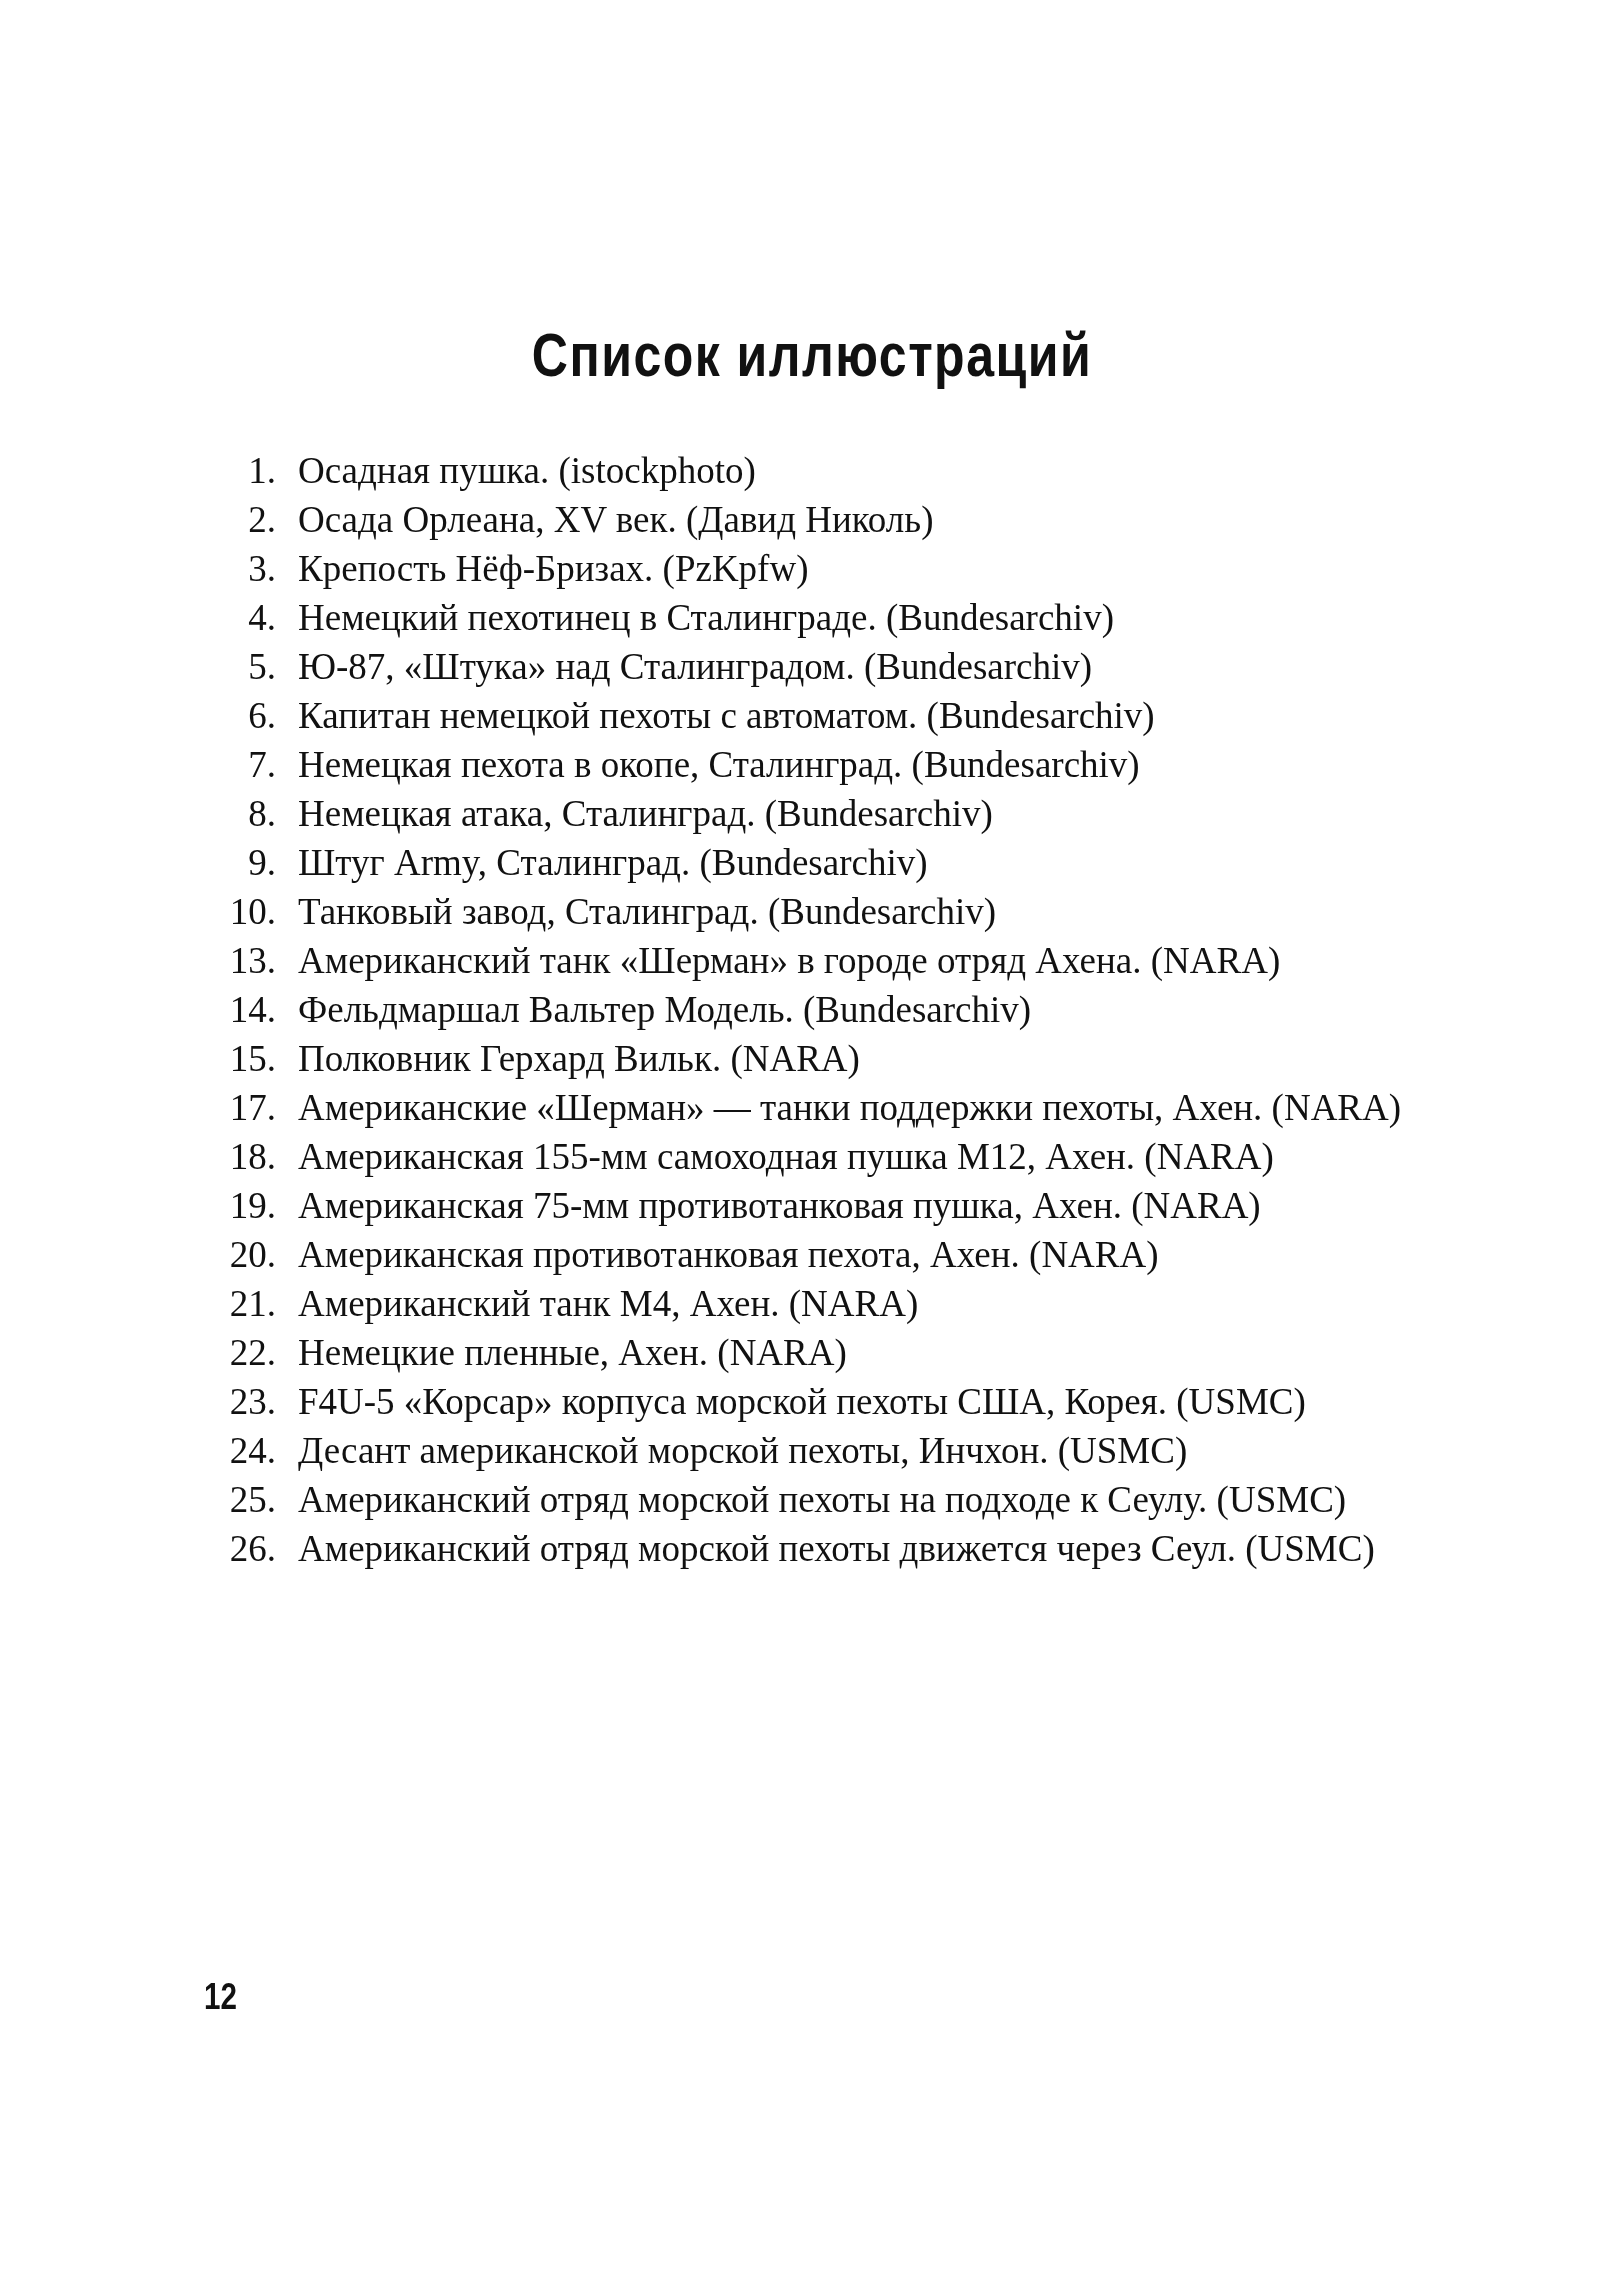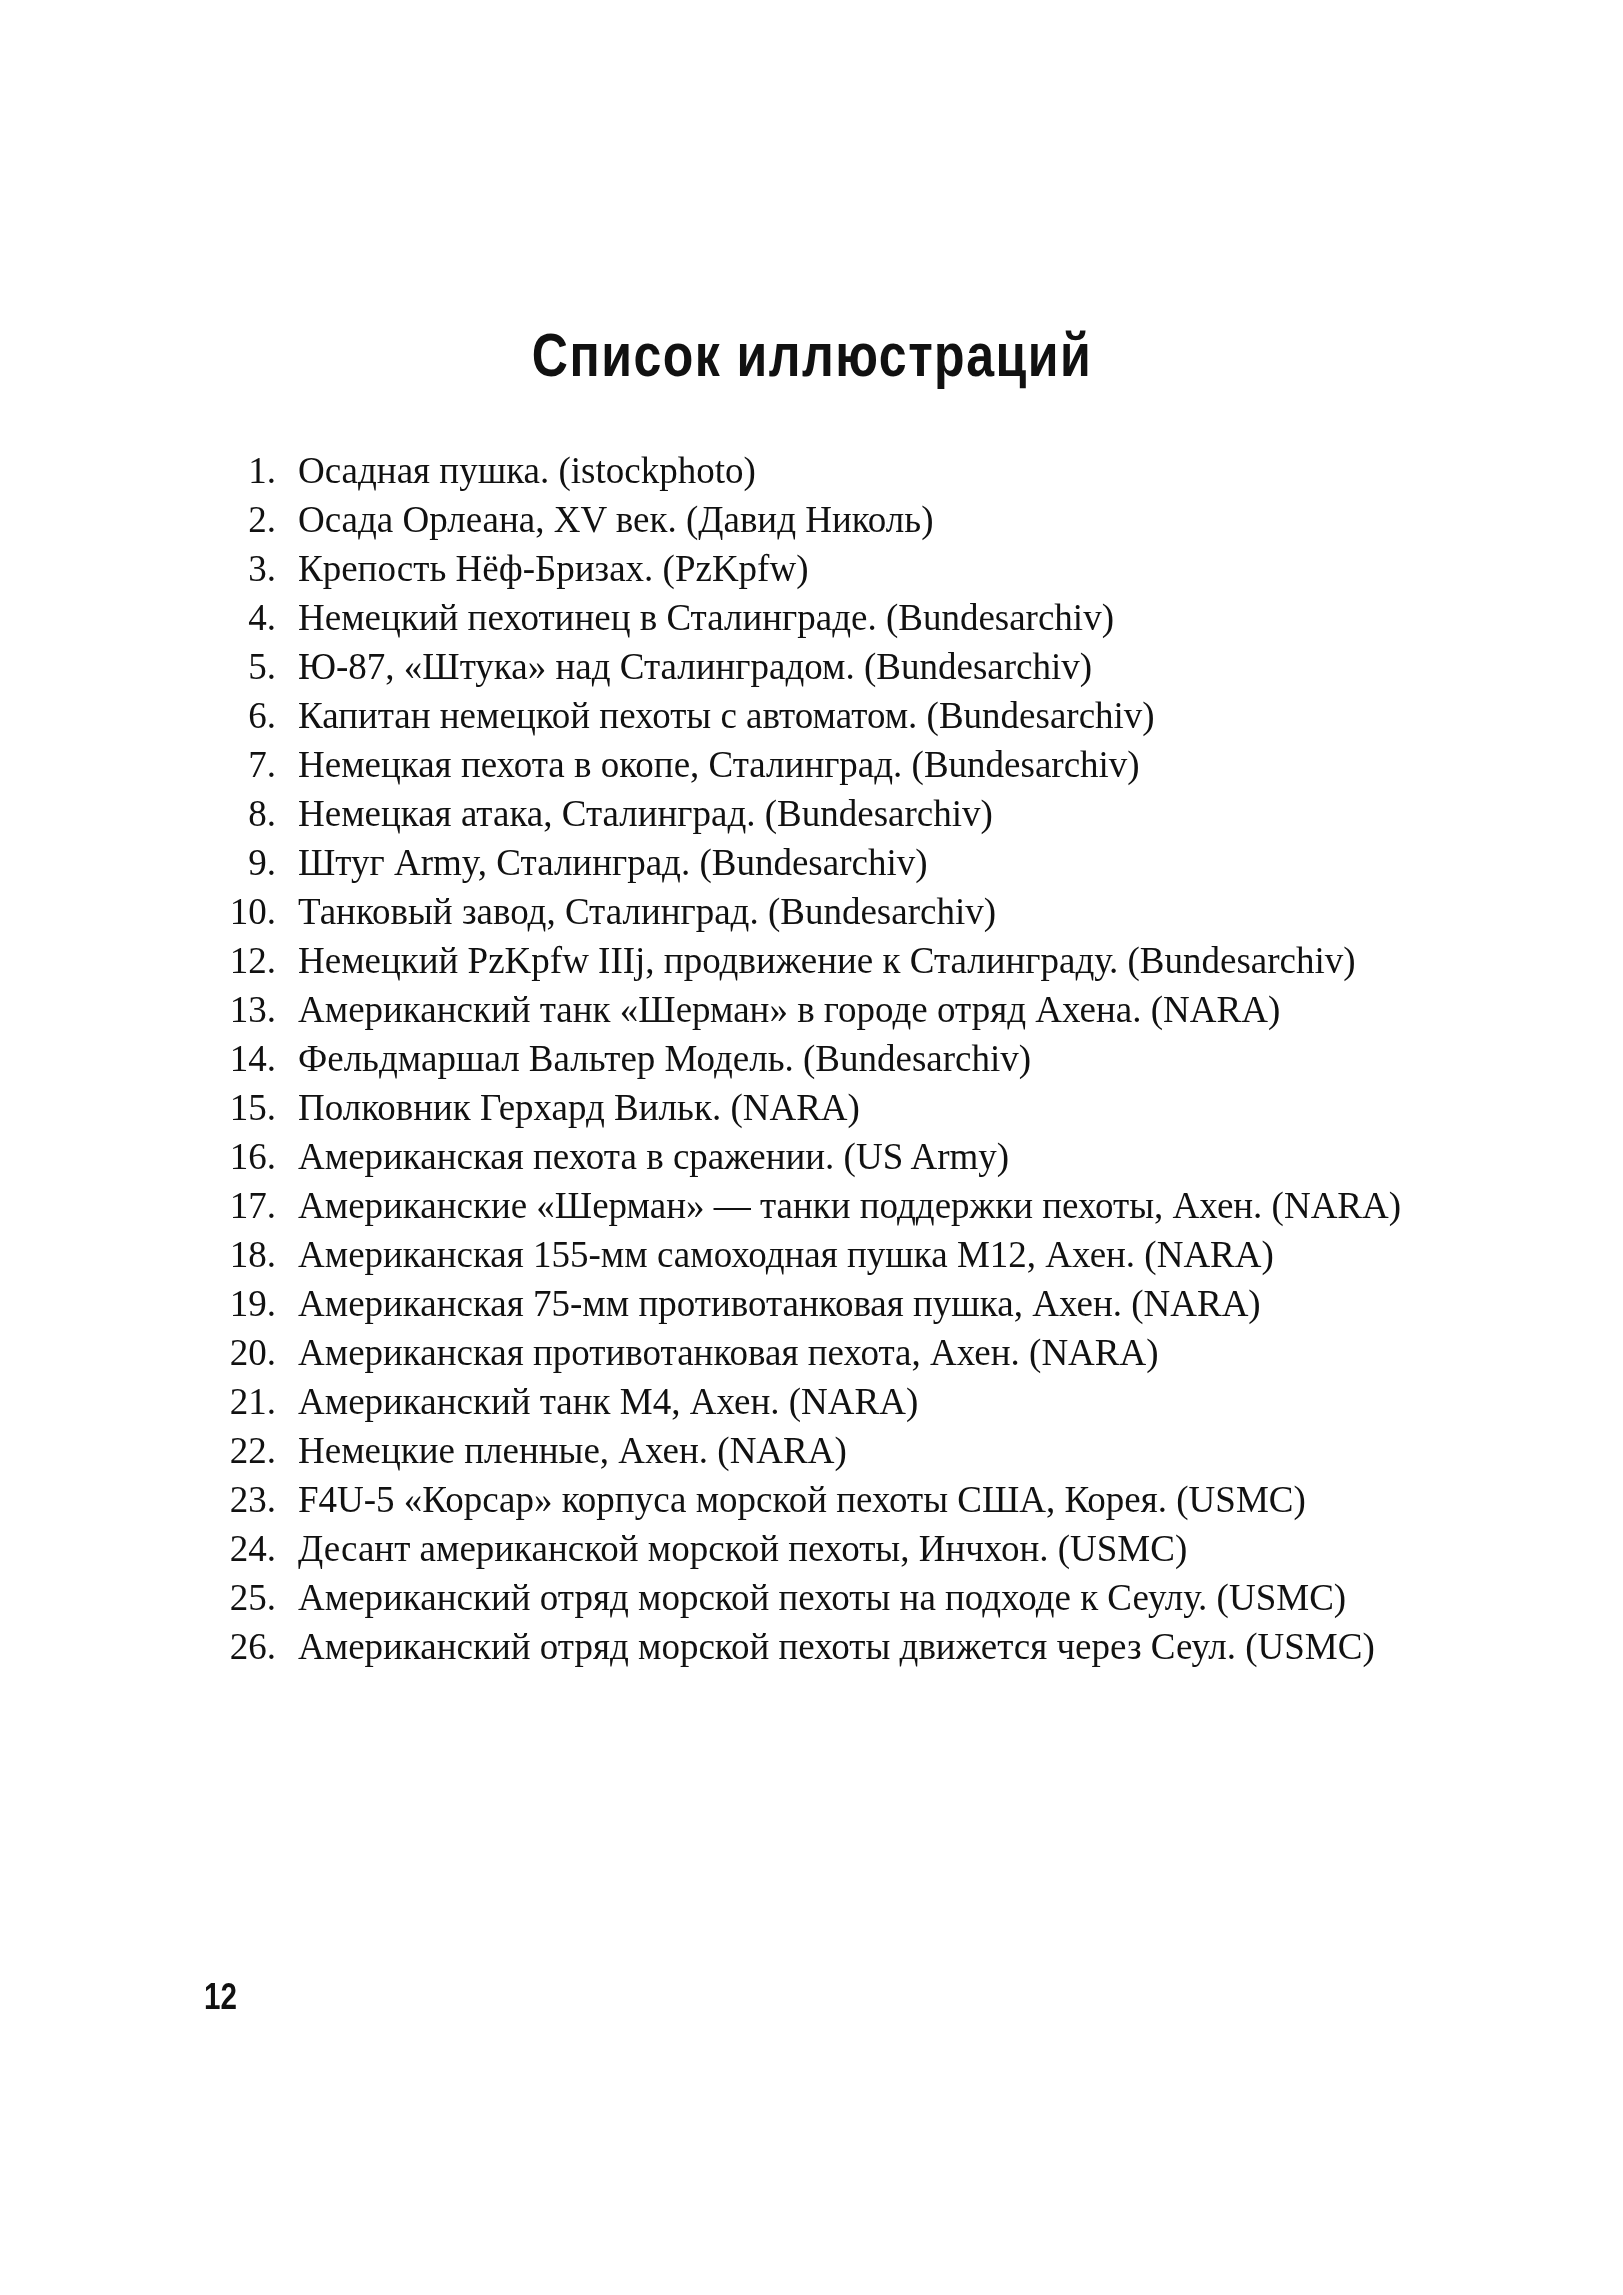--- a/index.html
+++ b/index.html
@@ -61,38 +61,30 @@
     </div>
     <div class="item">
       <span class="num">9.</span>
       <span class="txt">Штуг Army, Сталинград. (Bundesarchiv)</span>
     </div>
     <div class="item">
       <span class="num">10.</span>
       <span class="txt">Танковый завод, Сталинград. (Bundesarchiv)</span>
     </div>
     <div class="item">
-      <span class="num">12.</span>
-      <span class="txt">Немецкий PzKpfw IIIj, продвижение к Сталинграду. (Bundesarchiv)</span>
-    </div>
-    <div class="item">
       <span class="num">13.</span>
       <span class="txt">Американский танк «Шерман» в городе отряд Ахена. (NARA)</span>
     </div>
     <div class="item">
       <span class="num">14.</span>
       <span class="txt">Фельдмаршал Вальтер Модель. (Bundesarchiv)</span>
     </div>
     <div class="item">
       <span class="num">15.</span>
       <span class="txt">Полковник Герхард Вильк. (NARA)</span>
-    </div>
-    <div class="item">
-      <span class="num">16.</span>
-      <span class="txt">Американская пехота в сражении. (US Army)</span>
     </div>
     <div class="item">
       <span class="num">17.</span>
       <span class="txt">Американские «Шерман» — танки поддержки пехоты, Ахен. (NARA)</span>
     </div>
     <div class="item">
       <span class="num">18.</span>
       <span class="txt">Американская 155-мм самоходная пушка M12, Ахен. (NARA)</span>
     </div>
     <div class="item">

